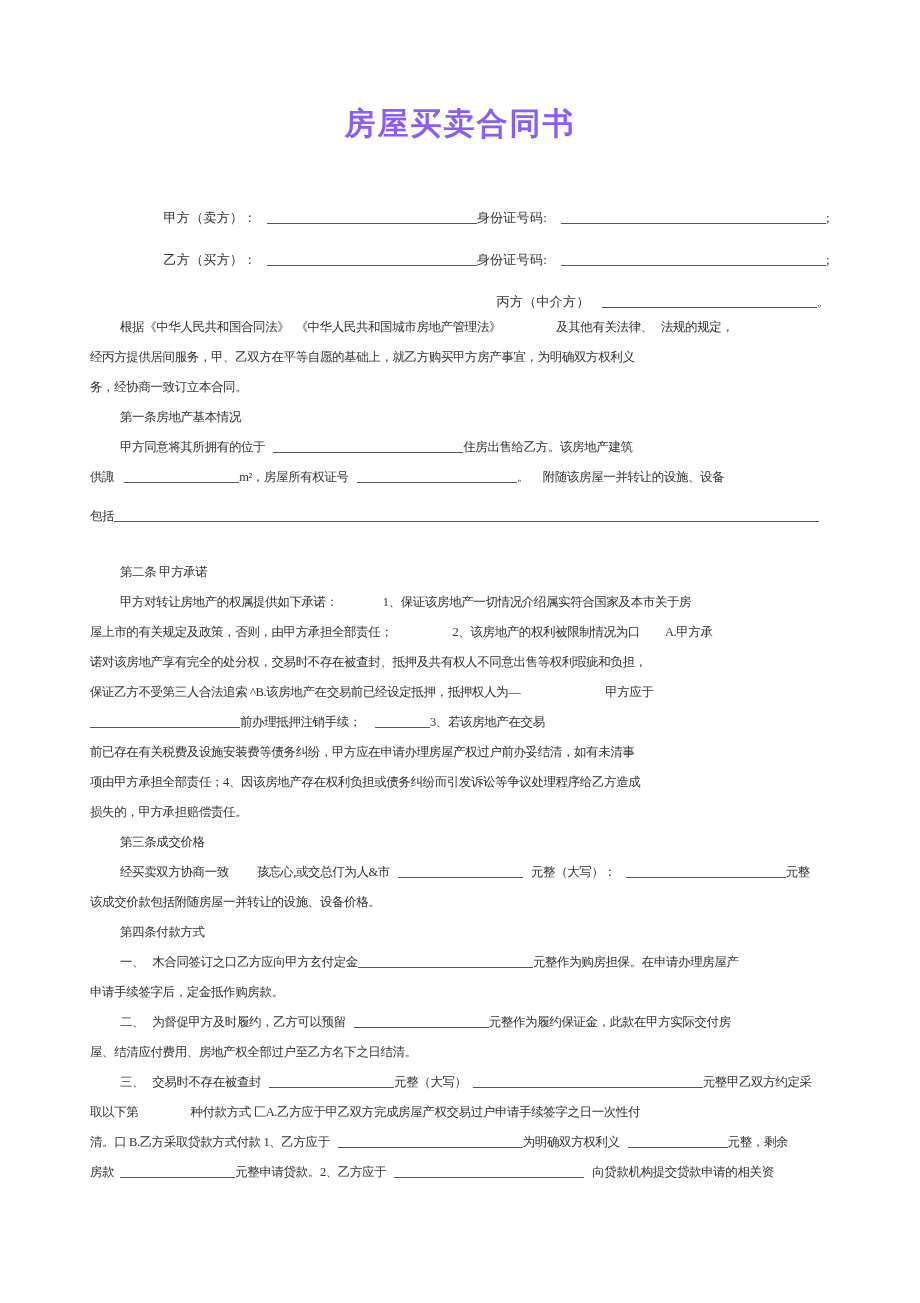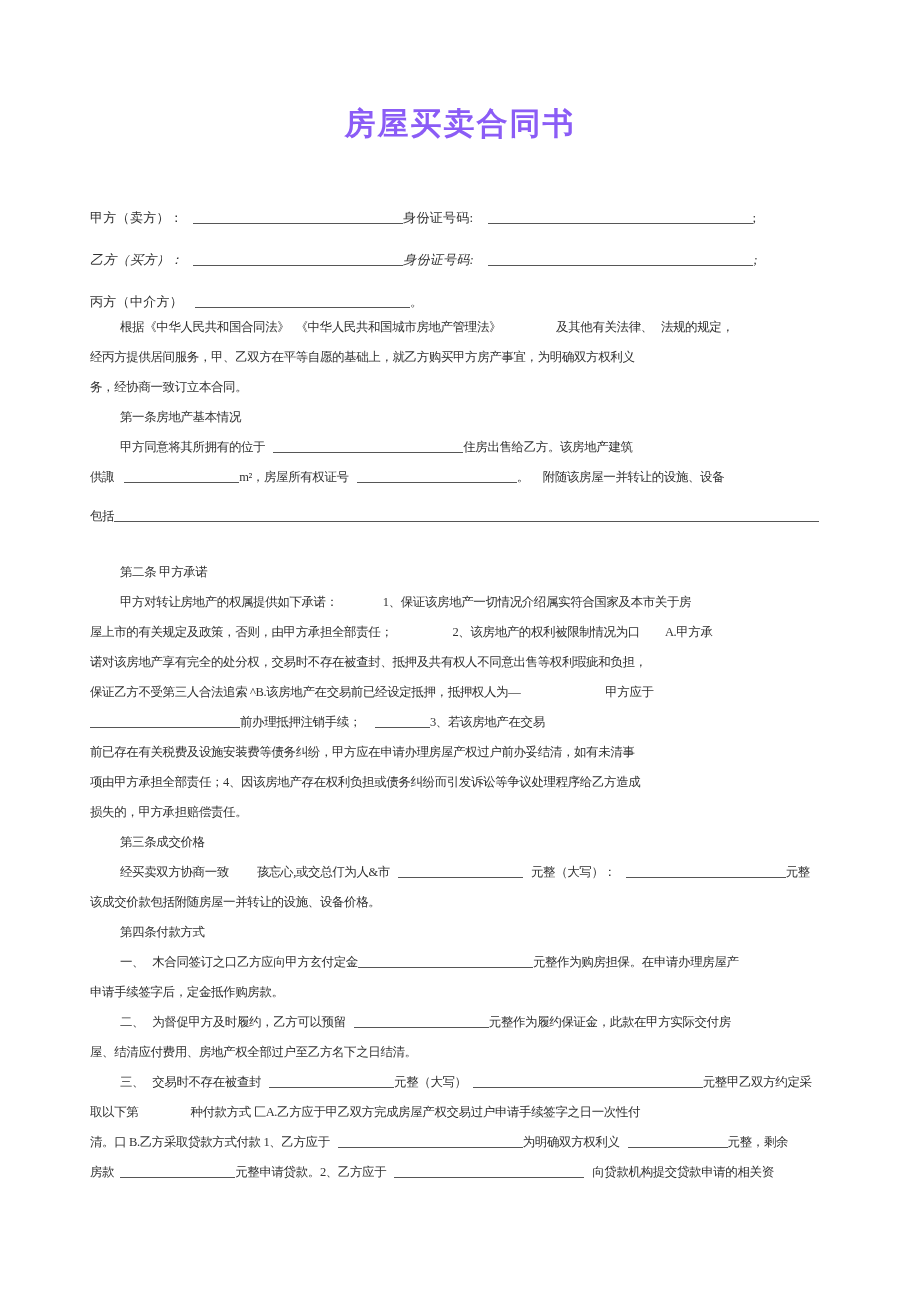--- a/index.html
+++ b/index.html
@@ -29,38 +29,39 @@
     line-height:30px;
     height:30px;
     white-space:nowrap;
   }
   .line.indent{padding-left:30px;}
   .line.party{
     font-size:13px;
     letter-spacing:0.3px;
     line-height:26px;
     height:26px;
+    text-align:right;
   }
   .txt{display:inline;}
   .blank{
     display:inline-block;
     border-bottom:1px solid #565656;
     height:3px;
     vertical-align:-2px;
   }
   .gap{display:inline-block;height:1px;}
 </style>
 </head>
 <body>
 
 <div class="page">
   <h1 class="title">房屋买卖合同书</h1>
   <div id="doc-body">
       <div class="line party" style="margin-bottom: 16px;"><span class="txt">甲方（卖方）：</span><span class="gap" style="width: 10px;"></span><span class="blank" style="width: 210px;"></span><span class="txt">身份证号码:</span><span class="gap" style="width: 14px;"></span><span class="blank" style="width: 265px;"></span><span class="txt">;</span></div>
-      <div class="line party" style="margin-bottom: 16px; font-style: italic;"><span class="txt">乙方（买方）：</span><span class="gap" style="width: 10px;"></span><span class="blank" style="width: 210px;"></span><span class="txt">身份证号码:</span><span class="gap" style="width: 14px;"></span><span class="blank" style="width: 265px;"></span><span class="txt">;</span></div>
+      <div class="line party" style="margin-bottom: 16px;"><span class="txt">乙方（买方）：</span><span class="gap" style="width: 10px;"></span><span class="blank" style="width: 210px;"></span><span class="txt">身份证号码:</span><span class="gap" style="width: 14px;"></span><span class="blank" style="width: 265px;"></span><span class="txt">;</span></div>
       <div class="line party" style="margin-bottom: -3px;"><span class="txt">丙方（中介方）</span><span class="gap" style="width: 12px;"></span><span class="blank" style="width: 215px;"></span><span class="txt">。</span></div>
       <div class="line indent"><span class="txt">根据《中华人民共和国合同法》</span><span class="gap" style="width: 6px;"></span><span class="txt">《中华人民共和国城市房地产管理法》</span><span class="gap" style="width: 55px;"></span><span class="txt">及其他有关法律、</span><span class="gap" style="width: 8px;"></span><span class="txt">法规的规定，</span></div>
       <div class="line"><span class="txt">经丙方提供居间服务，甲、乙双方在平等自愿的基础上，就乙方购买甲方房产事宜，为明确双方权利义</span></div>
       <div class="line"><span class="txt">务，经协商一致订立本合同。</span></div>
       <div class="line indent"><span class="txt">第一条房地产基本情况</span></div>
       <div class="line indent"><span class="txt">甲方同意将其所拥有的位于</span><span class="gap" style="width: 8px;"></span><span class="blank" style="width: 190px;"></span><span class="txt">住房出售给乙方。该房地产建筑</span></div>
       <div class="line"><span class="txt">供諏</span><span class="gap" style="width: 10px;"></span><span class="blank" style="width: 115px;"></span><span class="txt">m²，房屋所有权证号</span><span class="gap" style="width: 8px;"></span><span class="blank" style="width: 160px;"></span><span class="txt">。</span><span class="gap" style="width: 14px;"></span><span class="txt">附随该房屋一并转让的设施、设备</span></div>
       <div class="line" style="margin-top: 9px;"><span class="txt">包括</span><span class="blank" style="width: 705px;"></span></div>
       <div class="line indent" style="margin-top: 26px;"><span class="txt">第二条 甲方承诺</span></div>
       <div class="line indent"><span class="txt">甲方对转让房地产的权属提供如下承诺：</span><span class="gap" style="width: 45px;"></span><span class="txt">1、保证该房地产一切情况介绍属实符合国家及本市关于房</span></div>

